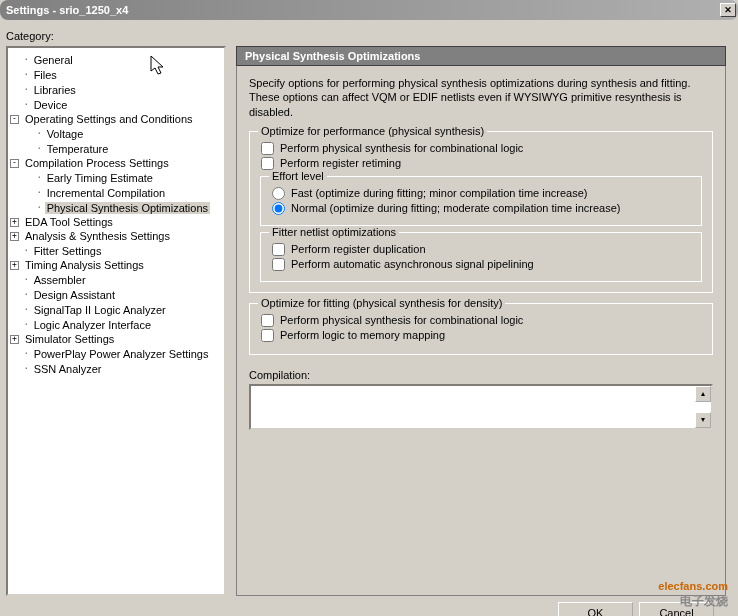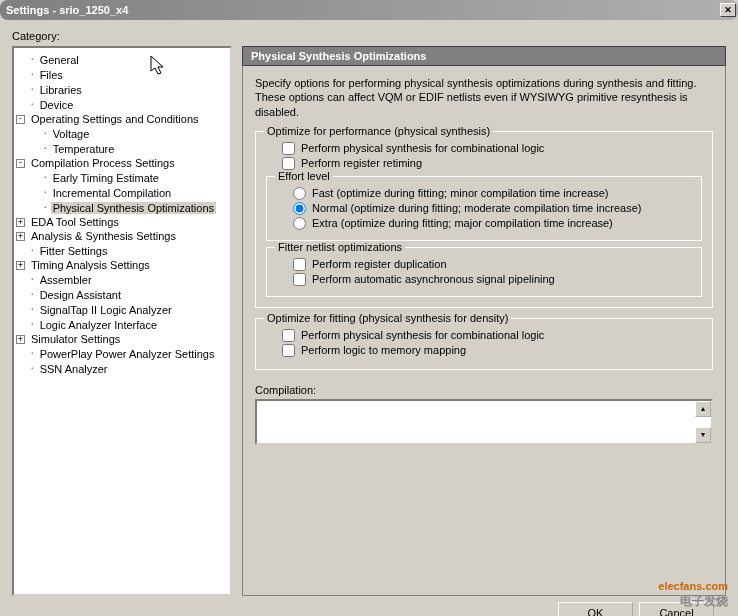--- a/index.html
+++ b/index.html
@@ -1,38 +1,38 @@
 <!DOCTYPE html>
 <html><head>
 <meta charset="utf-8">
 <style>
 * { box-sizing: border-box; margin: 0; padding: 0; font-family: Tahoma, Arial, sans-serif; font-size: 11px; }
 body { background: #d4d0c8; width: 738px; height: 616px; overflow: hidden; position: relative; }
 .titlebar { height: 20px; background: linear-gradient(to right, #808080, #b0b0b0); color: #fff; display: flex; align-items: center; padding: 0 2px; border-radius: 8px; }
 .titlebar-text { flex: 1; font-weight: bold; padding-left: 4px; }
 .titlebar-close { width: 16px; height: 14px; background: #d4d0c8; border: 1px solid #fff; border-right-color: #404040; border-bottom-color: #404040; display: flex; align-items: center; justify-content: center; font-family: Arial; font-size: 9px; font-weight: bold; color: #000; cursor: default; }
-.content { padding: 10px 12px 0 12px; height: calc(100% - 20px); border-radius: 7px; }
+.content { padding: 10px 12px 0 6px; height: calc(100% - 20px); border-radius: 7px; }
 .category-label { margin-bottom: 4px; }
 .columns { display: flex; gap: 10px; height: 550px; }
 .tree-panel { width: 220px; background: #fff; border: 2px inset #d4d0c8; padding: 4px 2px; overflow: auto; }
 .tree-node { white-space: nowrap; padding: 1px 0; display: flex; align-items: center; cursor: default; }
 .tree-expander { width: 9px; height: 9px; border: 1px solid #808080; display: inline-flex; align-items: center; justify-content: center; font-size: 8px; line-height: 1; margin-right: 4px; background: #fff; color: #000; font-family: monospace; }
 .tree-spacer { width: 13px; display: inline-block; }
 .tree-line { color: #808080; font-family: monospace; margin-right: 2px; }
 .tree-label { padding: 0 2px; }
 .tree-label.selected { background: #d4d0c8; }
 .cursor { position: absolute; left: 150px; top: 55px; pointer-events: none; z-index: 100; }
 .right-panel { flex: 1; display: flex; flex-direction: column; }
 .section-header { background: #808080; color: #fff; padding: 3px 8px; font-weight: bold; border: 1px solid #404040; }
 .section-body { border: 1px solid #808080; border-top: none; background: #d4d0c8; padding: 10px 12px; flex: 1; }
 .desc-text { margin-bottom: 12px; line-height: 1.3; }
 .fieldset { border: 1px groove #fff; padding: 8px 10px 10px; margin-bottom: 10px; position: relative; }
 .fieldset-inner { border: 1px groove #fff; padding: 8px 10px; margin-top: 6px; }
 .legend { position: absolute; top: -7px; left: 8px; background: #d4d0c8; padding: 0 3px; }
-.check-row, .radio-row { display: flex; align-items: center; gap: 6px; margin: 2px 16px; }
+.check-row, .radio-row { display: flex; align-items: center; gap: 6px; margin: 2px 1px; }
 .check-row input, .radio-row input { margin: 0; }
 .desc-label { margin-top: 14px; margin-bottom: 3px; }
 .desc-box { width: 100%; height: 46px; background: #fff; border: 2px inset #d4d0c8; position: relative; }
 .desc-scroll-up, .desc-scroll-down { position: absolute; right: 0; width: 16px; height: 16px; background: #d4d0c8; border: 1px outset #fff; display: flex; align-items: center; justify-content: center; font-size: 8px; color: #000; }
 .desc-scroll-up { top: 0; }
 .desc-scroll-down { bottom: 0; }
 .button-row { display: flex; justify-content: flex-end; gap: 6px; padding: 6px 12px 0 0; }
 .btn { min-width: 75px; height: 21px; background: #d4d0c8; border: 1px outset #fff; padding: 0 12px; cursor: default; }
 .watermark { position: absolute; right: 10px; bottom: 8px; color: #cc6600; font-size: 14px; text-align: right; line-height: 1.2; font-weight: bold; }
 .watermark .cn { font-size: 12px; color: #888; }
@@ -178,24 +178,20 @@
           <div class="fieldset-inner" style="position:relative;">
             <span class="legend">Effort level</span>
             <div class="radio-row">
                 <input type="radio" name="effort" style="">
                 <span>Fast (optimize during fitting; minor compilation time increase)</span>
               </div>
             <div class="radio-row">
                 <input type="radio" name="effort" checked="" style="">
                 <span>Normal (optimize during fitting; moderate compilation time increase)</span>
               </div>
-            <div class="radio-row">
-                <input type="radio" name="effort" style="">
-                <span>Extra (optimize during fitting; major compilation time increase)</span>
-              </div>
           </div>
 
           <div class="fieldset-inner" style="position:relative;">
             <span class="legend">Fitter netlist optimizations</span>
             <div class="check-row">
                 <input type="checkbox" style="">
                 <span>Perform register duplication</span>
               </div>
             <div class="check-row">
                 <input type="checkbox" style="">

